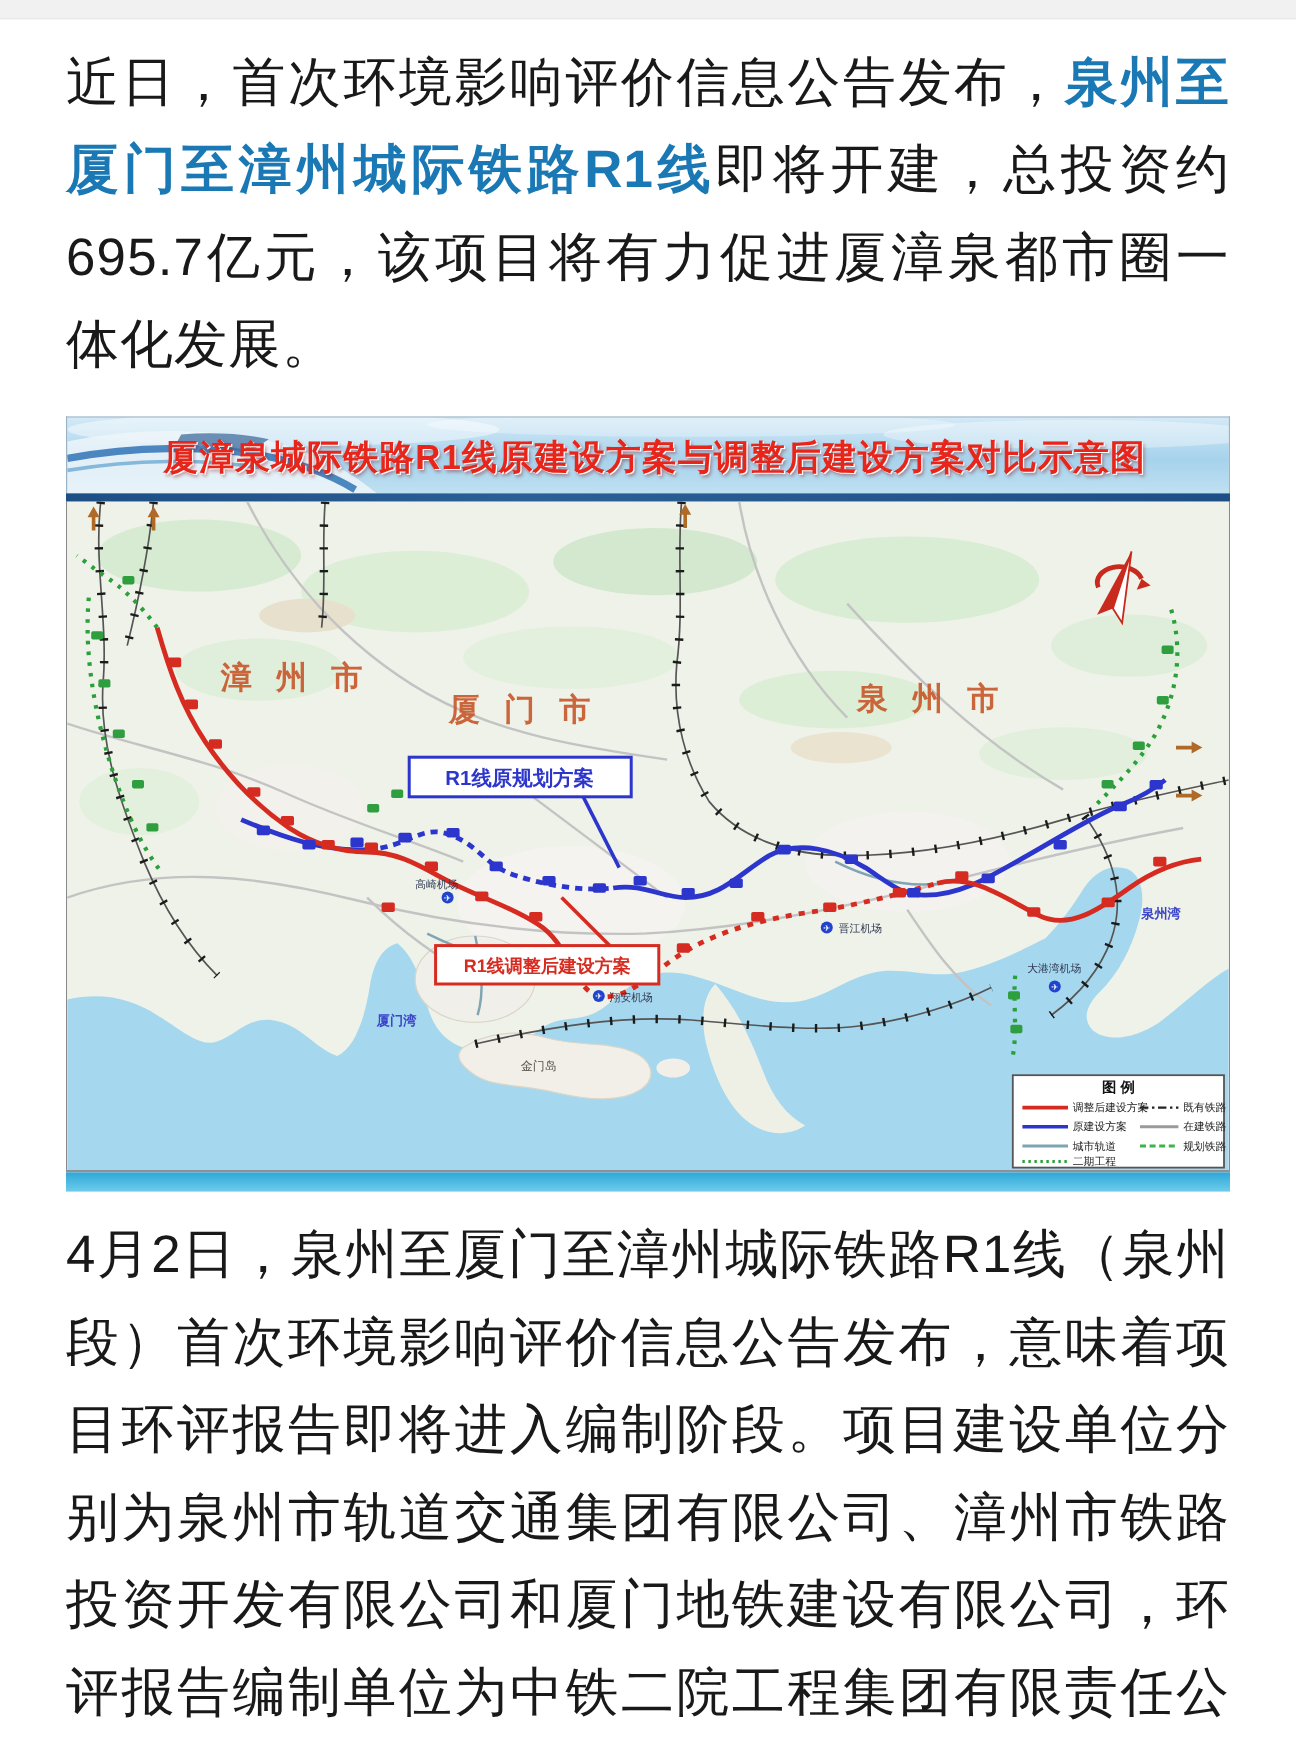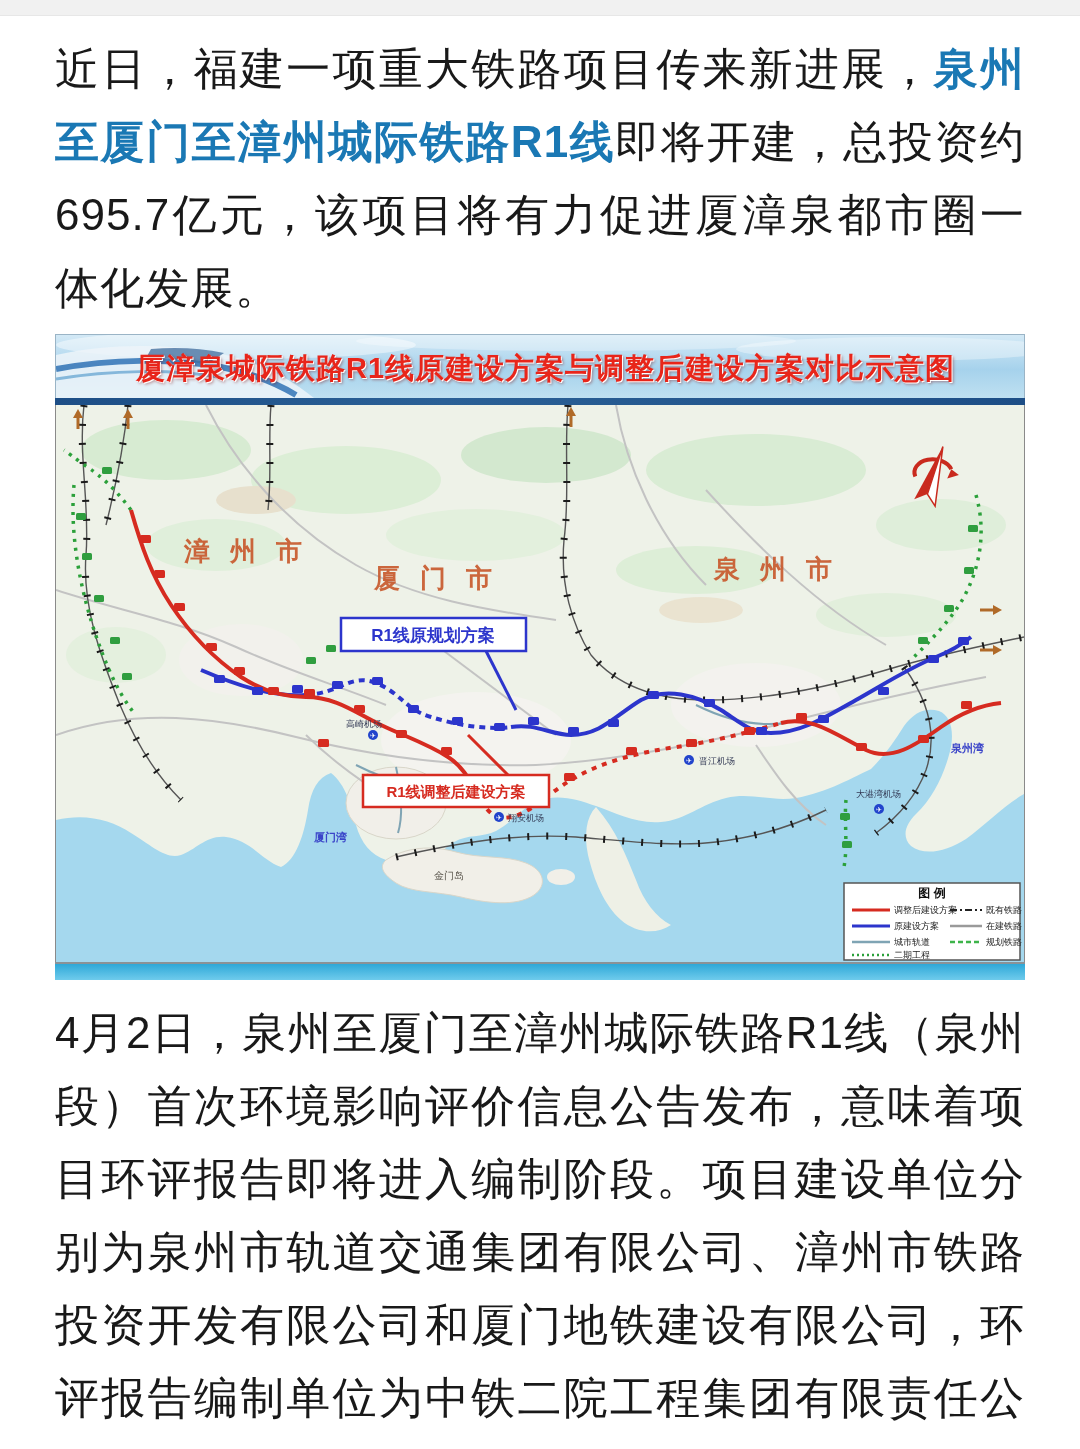--- a/index.html
+++ b/index.html
@@ -20,23 +20,23 @@
   .banner-strip{height:7px;background:linear-gradient(90deg,#1d4e86,#2a6096 40%,#1d4e86);}
   .map-wrap{border-left:1px solid #8a8a8a;border-right:1px solid #8a8a8a;line-height:0;}
   .figure-grayline{height:2px;background:#8a9297;}
   .figure-bottom-strip{height:16px;background:linear-gradient(180deg,#2ea8d8,#6fcbec);}
 </style>
 </head>
 <body>
 
 <div class="top-strip"></div>
 
-<p class="para"><span>近日，福建一项重大铁路项目传来新进展，</span><span class="hl">泉州至厦门至漳州城际铁路R1线</span><span>即将开建，总投资约695.7亿元，该项目将有力促进厦漳泉都市圈一体化发展。</span></p>
-
-<figure class="map-figure" style="margin-top:10px">
+<p class="para"><span>近日，首次环境影响评价信息公告发布，</span><span class="hl">泉州至厦门至漳州城际铁路R1线</span><span>即将开建，总投资约695.7亿元，该项目将有力促进厦漳泉都市圈一体化发展。</span></p>
+
+<figure class="map-figure" style="margin-top:23px">
 
   <div class="banner">
     <svg width="968" height="63" viewBox="0 0 968 63" preserveAspectRatio="none">
       <ellipse cx="180" cy="10" rx="180" ry="14" fill="#ffffff" opacity="0.45"></ellipse>
       <ellipse cx="520" cy="6" rx="220" ry="10" fill="#ffffff" opacity="0.3"></ellipse>
       <ellipse cx="840" cy="14" rx="160" ry="12" fill="#ffffff" opacity="0.35"></ellipse>
 
       <g opacity="0.85">
         <path d="M0,63 L0,20 C45,10 100,8 150,16 C195,23 230,40 258,63 Z" fill="#eef5fa"></path>
         <path d="M0,34 C55,24 115,23 165,32 C195,38 220,48 240,60" fill="none" stroke="#3a78b8" stroke-width="6"></path>

